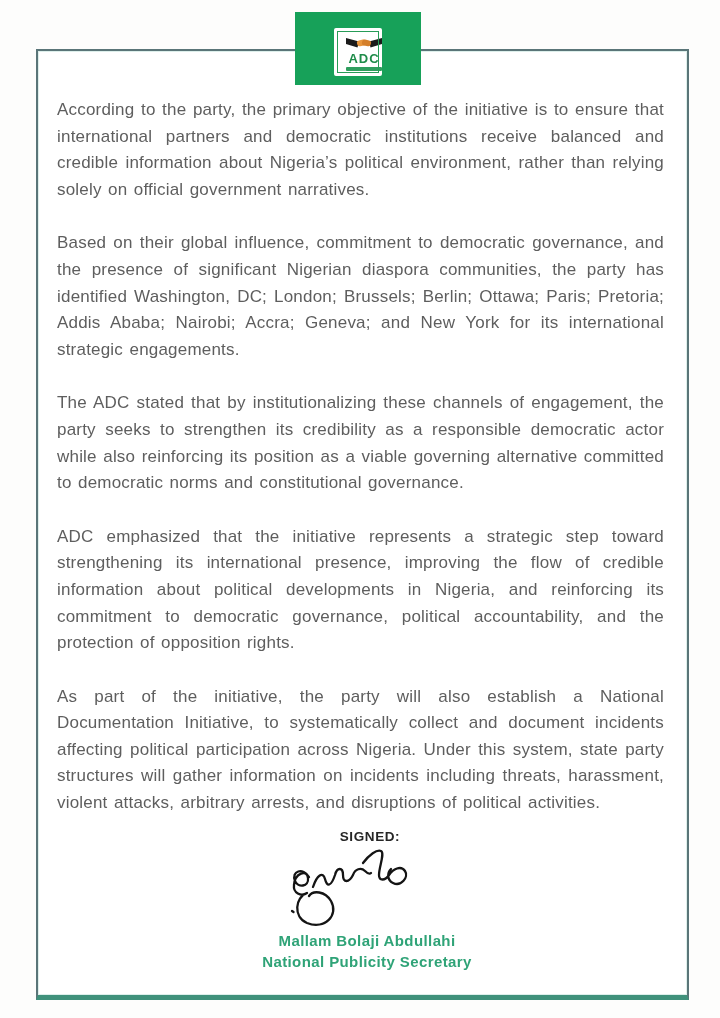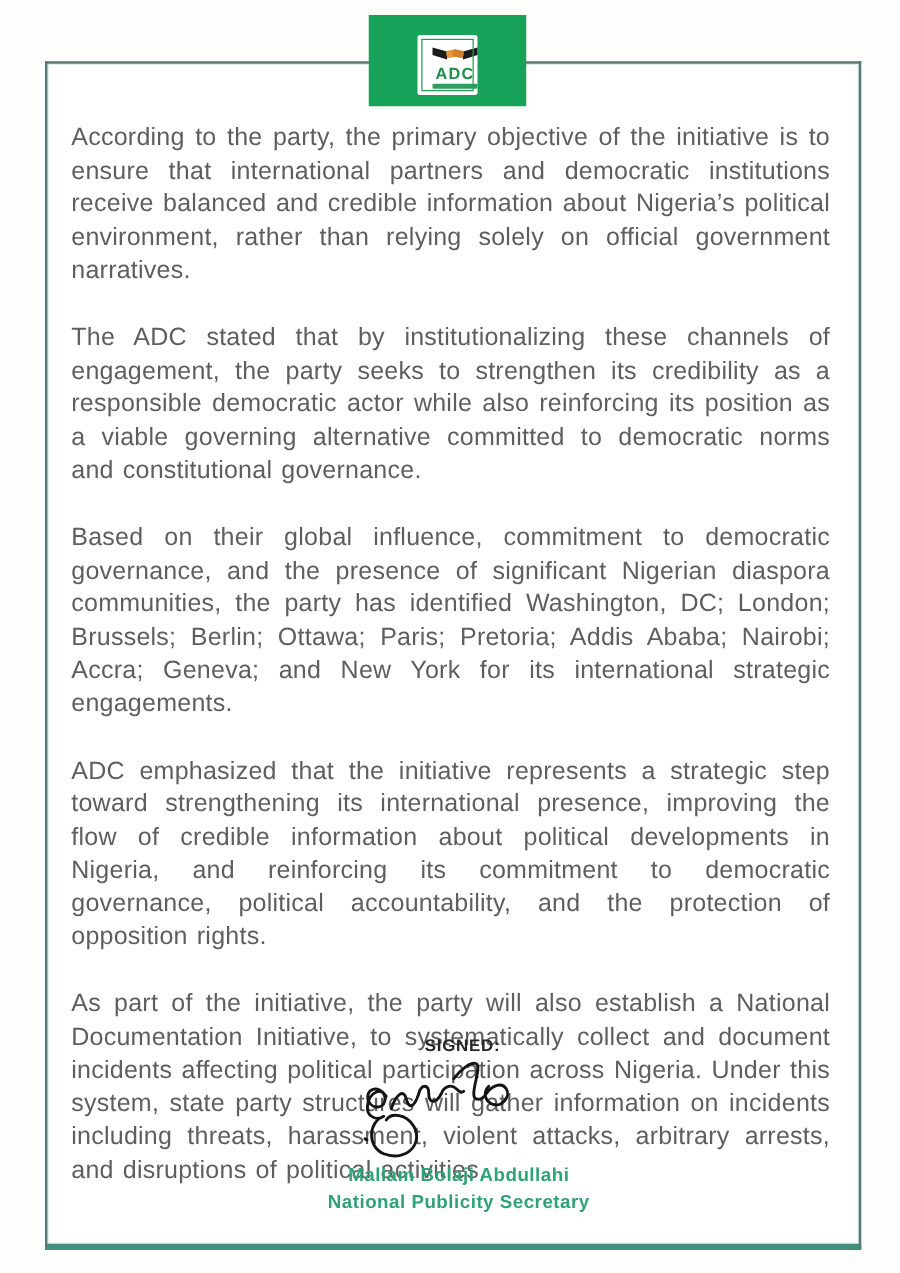--- a/index.html
+++ b/index.html
@@ -52,21 +52,21 @@
     margin-top: 2px;
     border-radius: 1px;
   }
   .body-text {
     position: absolute;
     left: 57px; top: 97px;
     width: 607px;
     z-index: 2;
   }
   .body-text p {
-    font-size: 20px;
+    font-size: 17px;
     line-height: 26.6px;
     color: #5e5e5e;
     text-align: justify;
     letter-spacing: 0.2px;
     word-spacing: 1.5px;
     margin-bottom: 27px;
   }
   .signed-label {
     position: absolute;
     left: 0; top: 829px; width: 740px;
@@ -112,22 +112,22 @@
         <rect x="17" y="5" width="9" height="6" rx="2.5" fill="#d47f2a" transform="rotate(12 22 8)"></rect>
       </g>
     </svg>
     <div class="logo-acronym">ADC</div>
     <div class="logo-strip"></div>
   </div>
 </div>
 
 <div class="body-text">
   <p>According to the party, the primary objective of the initiative is to ensure that international partners and democratic institutions receive balanced and credible information about Nigeria’s political environment, rather than relying solely on official government narratives.</p>
+  <p>Based on their global influence, commitment to democratic governance, and the presence of significant Nigerian diaspora communities, the party has identified Washington, DC; London; Brussels; Berlin; Ottawa; Paris; Pretoria; Addis Ababa; Nairobi; Accra; Geneva; and New York for its international strategic engagements.</p>
   <p>The ADC stated that by institutionalizing these channels of engagement, the party seeks to strengthen its credibility as a responsible democratic actor while also reinforcing its position as a viable governing alternative committed to democratic norms and constitutional governance.</p>
-  <p>Based on their global influence, commitment to democratic governance, and the presence of significant Nigerian diaspora communities, the party has identified Washington, DC; London; Brussels; Berlin; Ottawa; Paris; Pretoria; Addis Ababa; Nairobi; Accra; Geneva; and New York for its international strategic engagements.</p>
   <p>ADC emphasized that the initiative represents a strategic step toward strengthening its international presence, improving the flow of credible information about political developments in Nigeria, and reinforcing its commitment to democratic governance, political accountability, and the protection of opposition rights.</p>
   <p>As part of the initiative, the party will also establish a National Documentation Initiative, to systematically collect and document incidents affecting political participation across Nigeria. Under this system, state party structures will gather information on incidents including threats, harassment, violent attacks, arbitrary arrests, and disruptions of political activities.</p>
 </div>
 
 <div class="signed-label">SIGNED:</div>
 
 <svg class="signature-svg" width="130" height="88" viewBox="0 0 130 88">
   <g fill="none" stroke="#141414" stroke-width="2.3" stroke-linecap="round" stroke-linejoin="round">
     <path d="M26 34 C20 24 8 28 12 38 C15 45 26 44 25 35 C24 26 12 30 11 42 C10 50 18 54 24 50 C12 54 10 74 24 80 C42 87 56 72 48 58 C42 48 30 47 26 53"></path>
     <path d="M30 44 C34 32 40 28 42 36 C44 44 48 44 52 32 C54 24 60 24 60 32 C60 40 66 40 70 32 C72 26 78 24 82 28 C84 30 86 32 88 30"></path>

